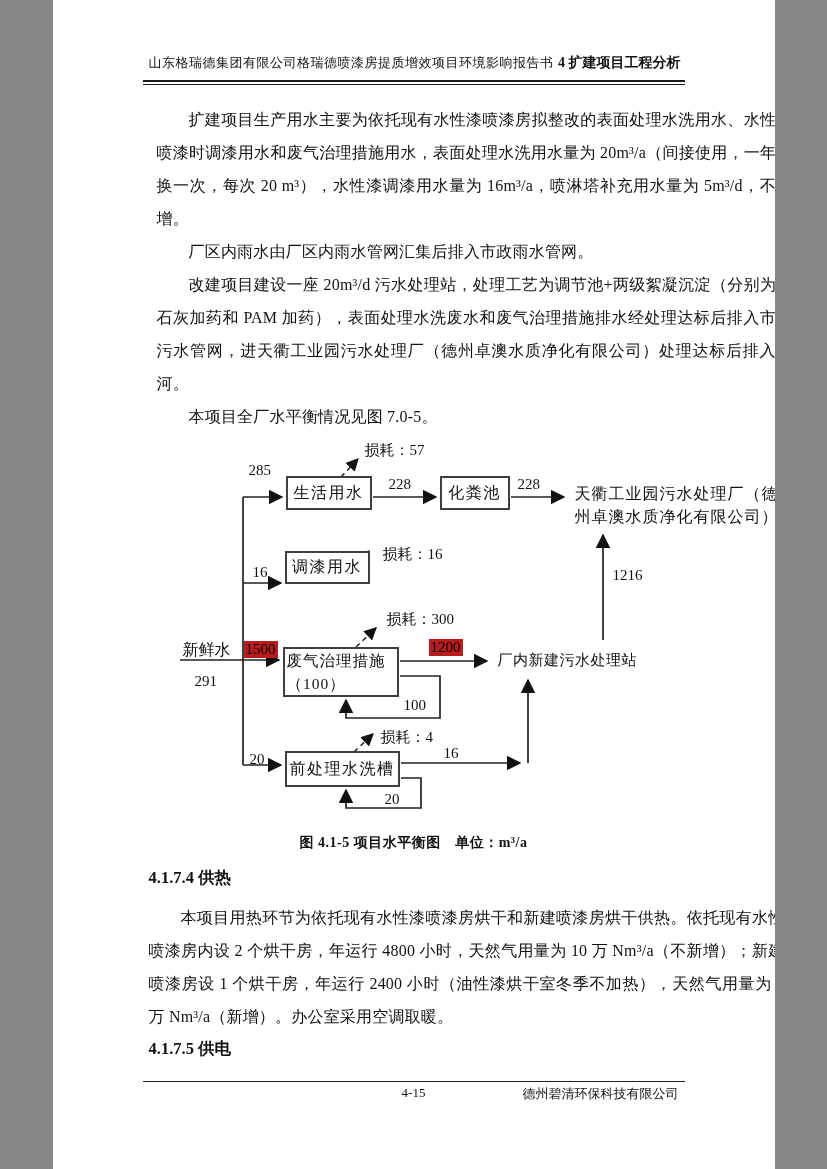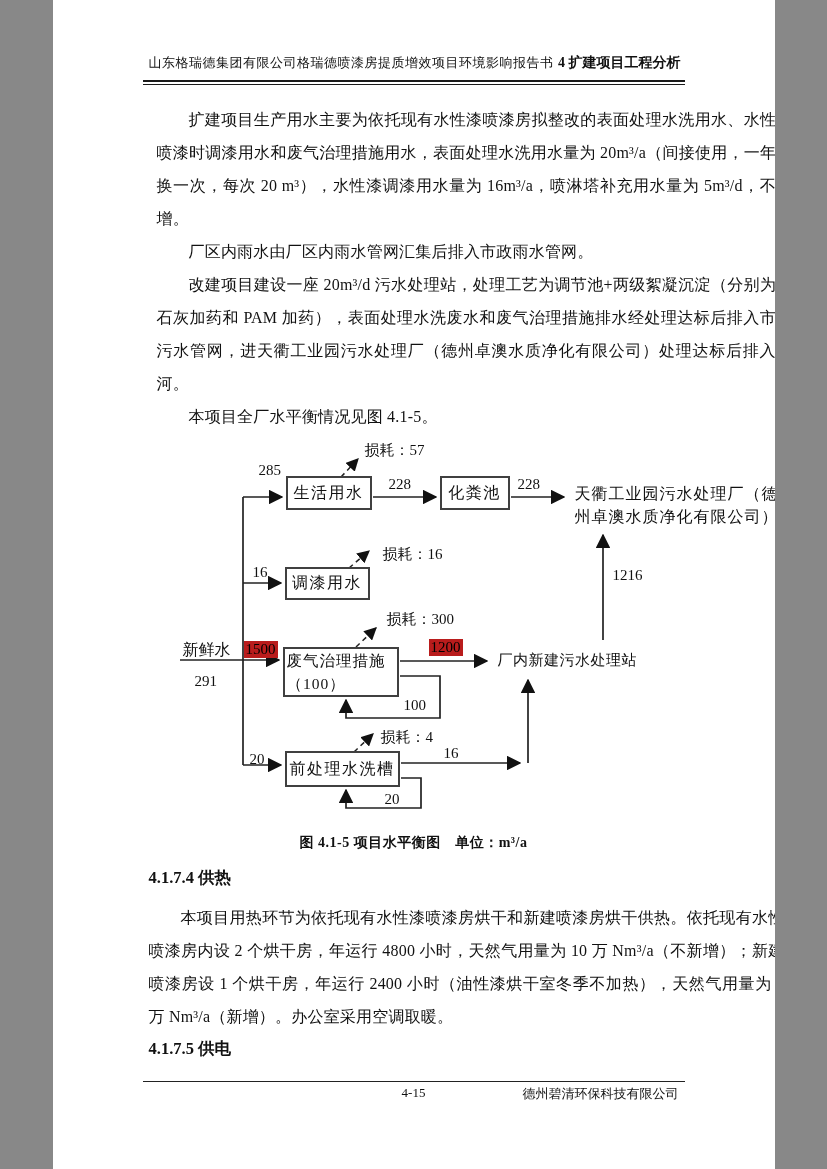--- a/index.html
+++ b/index.html
@@ -52,21 +52,21 @@
     <span class="h-left">山东格瑞德集团有限公司格瑞德喷漆房提质增效项目环境影响报告书</span>
     <span class="h-right">4 扩建项目工程分析</span>
   </div>
   <div class="rule-thick"></div>
   <div class="rule-thin"></div>
 
   <div class="body-text">
     <p class="para">扩建项目生产用水主要为依托现有水性漆喷漆房拟整改的表面处理水洗用水、水性漆喷漆时调漆用水和废气治理措施用水，表面处理水洗用水量为 20m³/a（间接使用，一年更换一次，每次 20 m³），水性漆调漆用水量为 16m³/a，喷淋塔补充用水量为 5m³/d，不新增。</p>
     <p class="para">厂区内雨水由厂区内雨水管网汇集后排入市政雨水管网。</p>
     <p class="para">改建项目建设一座 20m³/d 污水处理站，处理工艺为调节池+两级絮凝沉淀（分别为消石灰加药和 PAM 加药），表面处理水洗废水和废气治理措施排水经处理达标后排入市政污水管网，进天衢工业园污水处理厂（德州卓澳水质净化有限公司）处理达标后排入岔河。</p>
-    <p class="para">本项目全厂水平衡情况见图 4.1-5。</p>
+    <p class="para">本项目全厂水平衡情况见图 7.0-5。</p>
   </div>
 
   <div class="diagram">
     <svg width="660" height="400" viewBox="0 0 660 400">
       <defs>
         <marker id="arr" viewBox="0 0 10 10" refX="9" refY="5" markerWidth="8.5" markerHeight="8.5" orient="auto-start-reverse">
           <path d="M0,0 L10,5 L0,10 z" fill="#111"></path>
         </marker>
       </defs>
       <g stroke="#222" stroke-width="1.7" fill="none">
@@ -101,37 +101,37 @@
         </g>
       </g>
     </svg>
 
     <div class="dbox" style="left:143px;top:36px;width:86px;height:34px;">
       <span>生活用水</span>
     </div>
     <div class="dbox" style="left:297px;top:36px;width:70px;height:34px;">
       <span>化粪池</span>
     </div>
-    <div class="dbox" style="left:142px;top:127px;width:85px;height:33px;">
+    <div class="dbox" style="left:142px;top:111px;width:85px;height:33px;">
       <span>调漆用水</span>
     </div>
     <div class="dbox gas" style="left:140px;top:207px;width:116px;height:50px;">
       <span>废气治理措施</span>
       <span>（100）</span>
     </div>
     <div class="dbox" style="left:142px;top:311px;width:115px;height:36px;">
       <span>前处理水洗槽</span>
     </div>
 
     <div class="dlabel cjk" style="left:40px;top:200px;">新鲜水</div>
     <div class="park-text">天衢工业园污水处理厂（德州卓澳水质净化有限公司）</div>
     <div class="dlabel" style="left:355px;top:211px;font-size:15px;letter-spacing:0.5px;">厂内新建污水处理站</div>
 
     <div class="dlabel" style="left:52px;top:233px;">291</div>
-    <div class="dlabel" style="left:116px;top:22px;">285</div>
+    <div class="dlabel" style="left:106px;top:22px;">285</div>
     <div class="dlabel" style="left:246px;top:36px;">228</div>
     <div class="dlabel" style="left:375px;top:36px;">228</div>
     <div class="dlabel" style="left:110px;top:124px;">16</div>
     <div class="dlabel hl" style="left:101px;top:201px;">1500</div>
     <div class="dlabel hl" style="left:286px;top:199px;">1200</div>
     <div class="dlabel" style="left:261px;top:257px;">100</div>
     <div class="dlabel" style="left:107px;top:311px;">20</div>
     <div class="dlabel" style="left:301px;top:305px;">16</div>
     <div class="dlabel" style="left:242px;top:351px;">20</div>
     <div class="dlabel" style="left:470px;top:127px;">1216</div>

